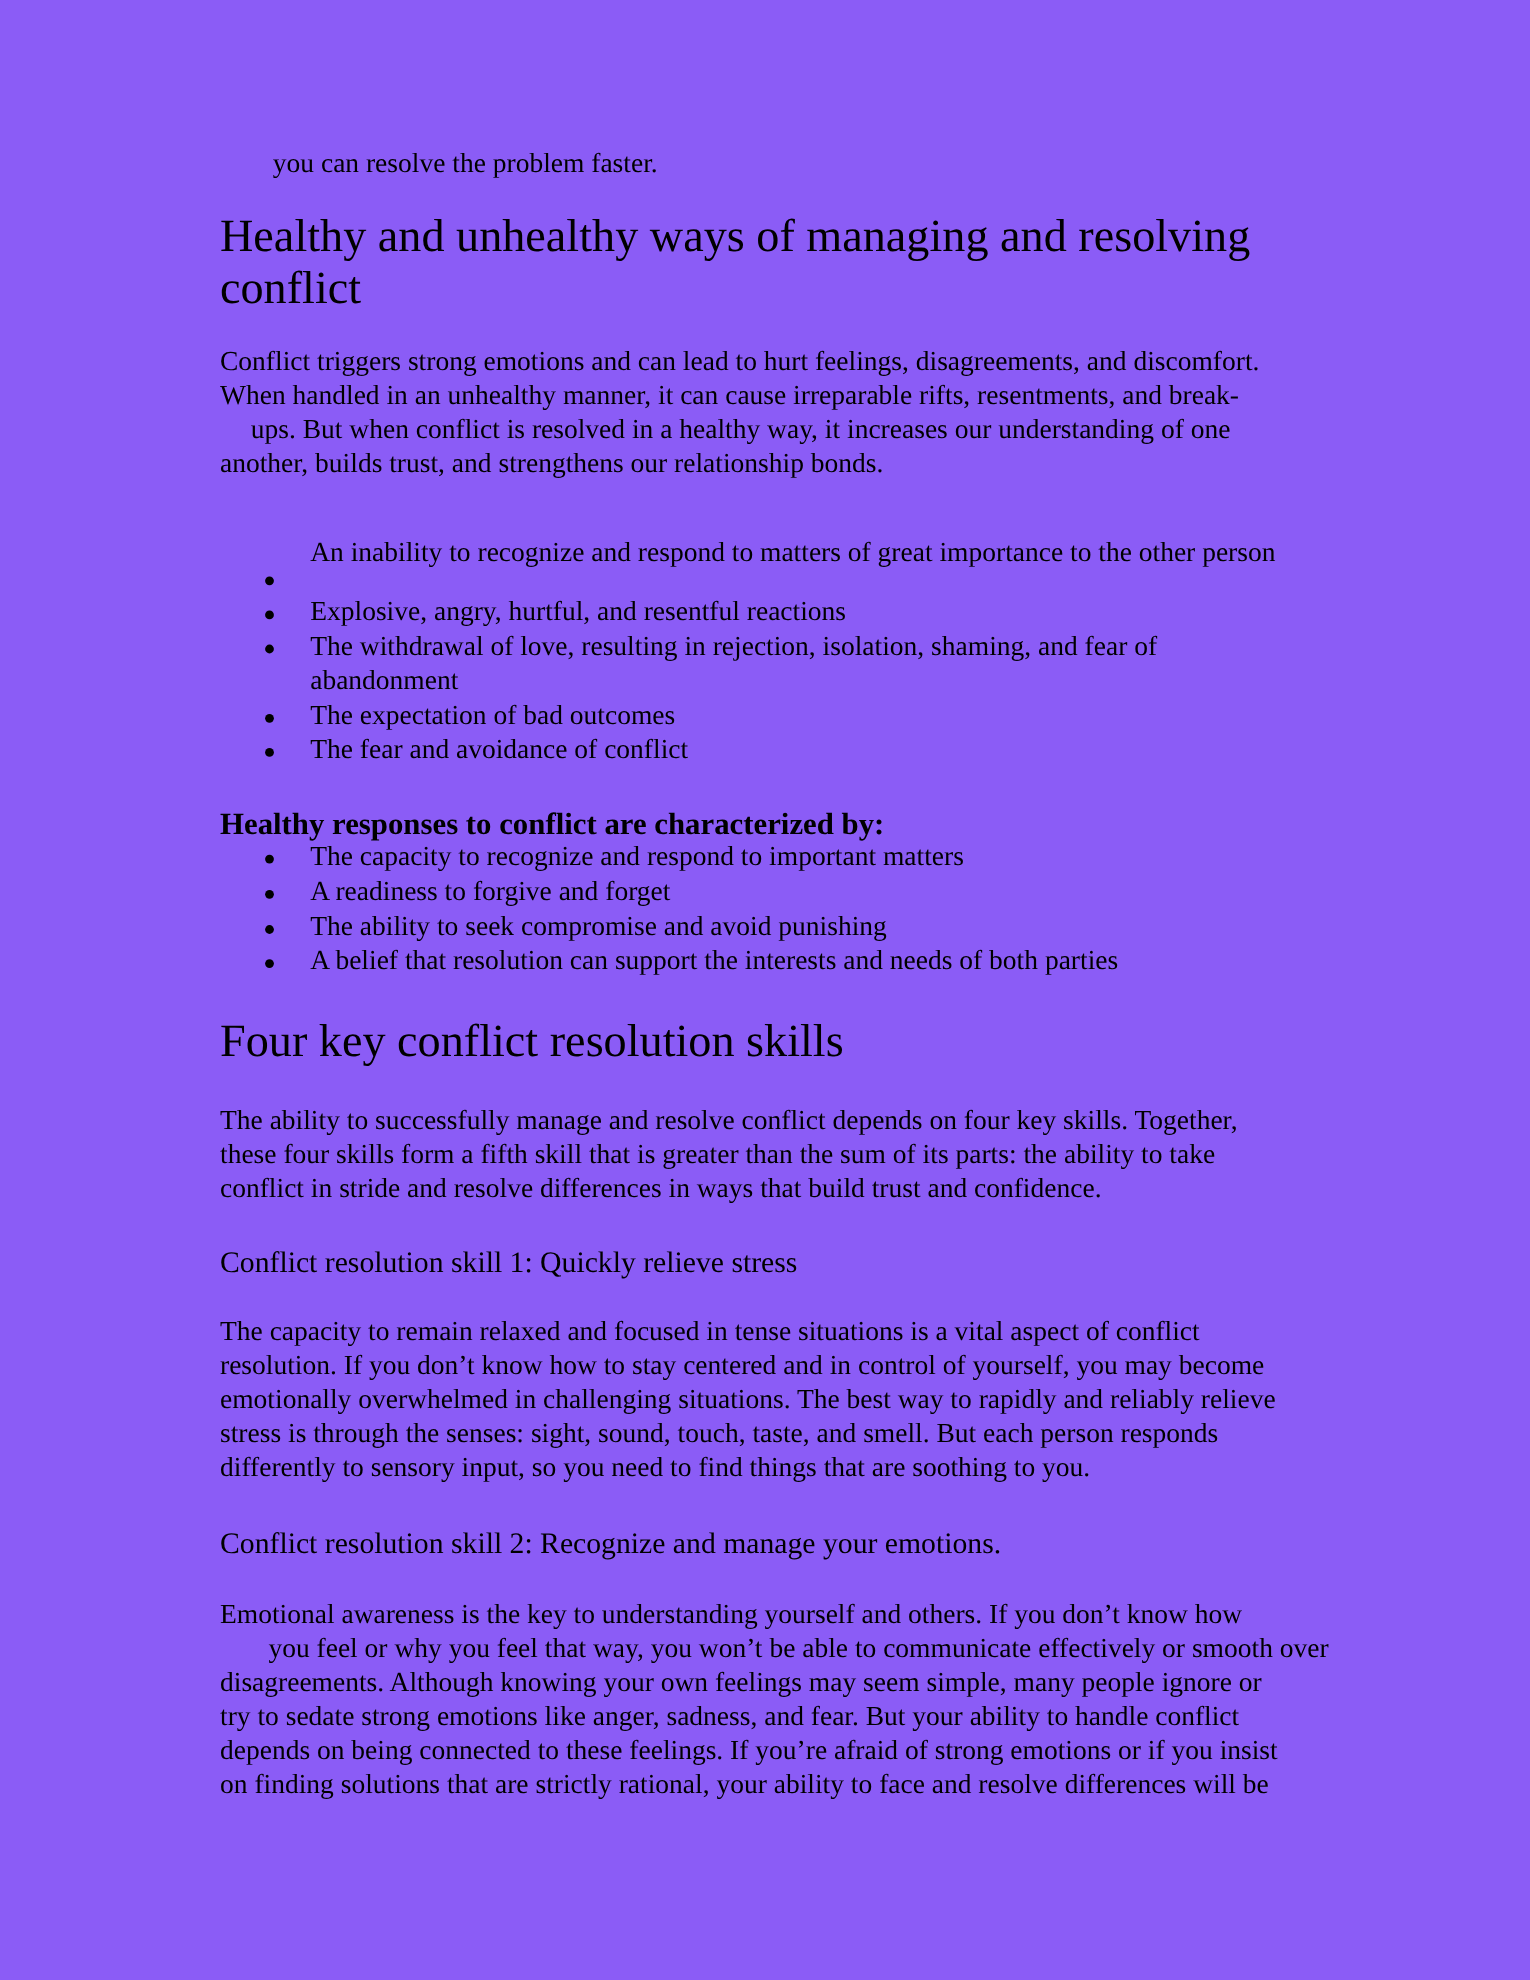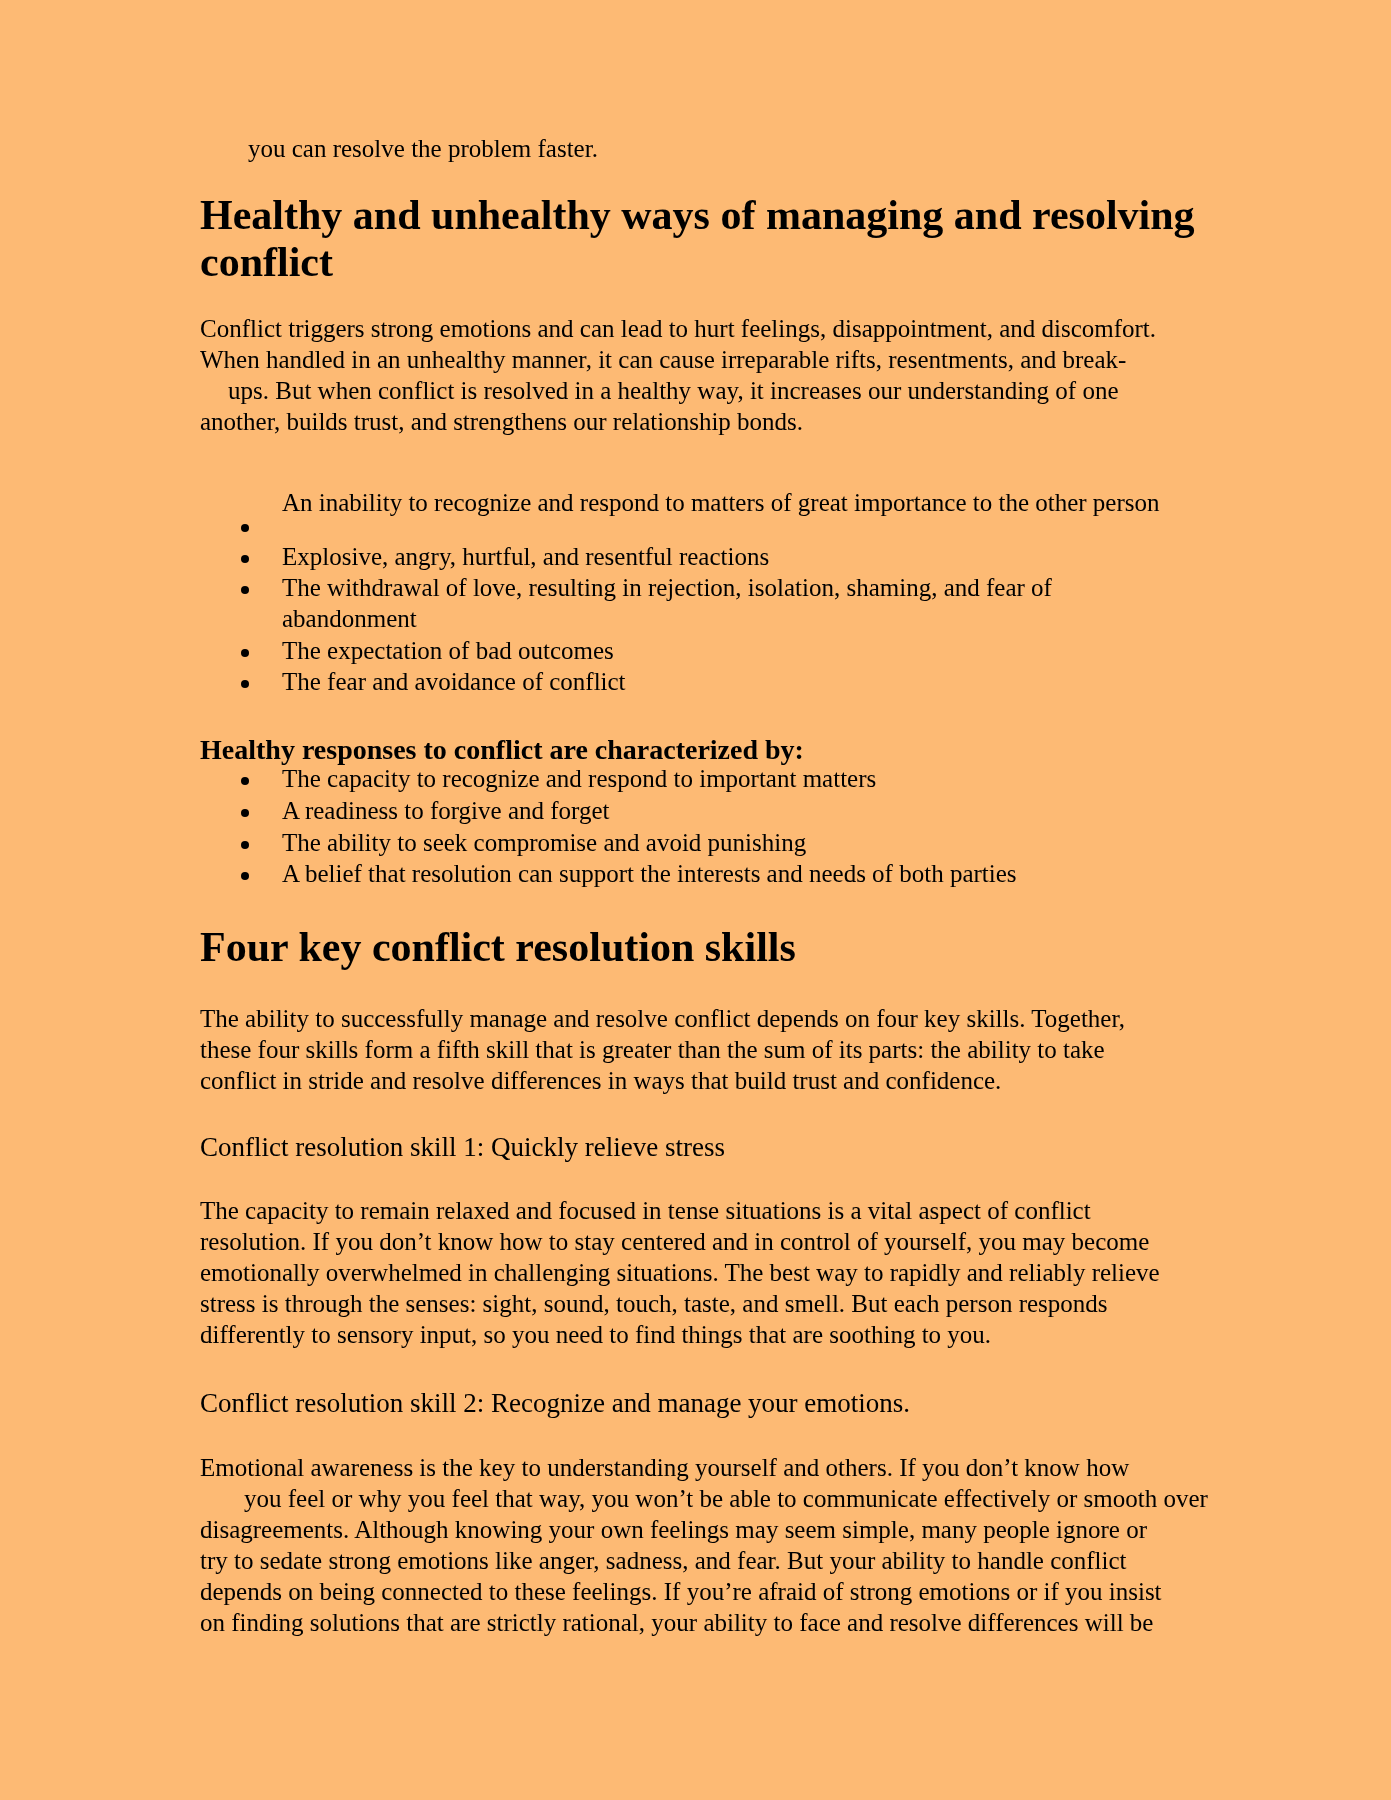--- a/index.html
+++ b/index.html
@@ -1,39 +1,39 @@
 <!DOCTYPE html>
 <html><head>
 <meta charset="utf-8">
 <style>
   html, body { margin: 0; padding: 0; background: #ffffff; }
   body { width: 1391px; height: 1800px; position: relative; overflow: hidden; }
-  .page { position: absolute; left: 0; top: 0; width: 1391px; height: 1800px; background: #fdba74; color: #000;
+  .page { position: absolute; left: 0; top: 0; width: 1391px; height: 1800px; background: #8b5cf6; color: #000;
           font-family: "Liberation Serif", "DejaVu Serif", serif; }
   .ln { position: absolute; white-space: nowrap; line-height: 1; }
   .body { font-size: 25px; }
-  .h1 { font-size: 42px; font-weight: bold; }
+  .h1 { font-size: 42px; font-weight: normal; }
   .h3 { font-size: 28px; font-weight: bold; }
   .h4 { font-size: 27px; font-weight: normal; text-align: center; }
   .bullet { position: absolute; width: 8px; height: 8px; border-radius: 50%; background: #000; }
 </style>
 </head>
 <body>
 
 <div class="page">
 
   <div class="ln body" style="left:248px;top:136px;">you can resolve the problem faster.</div>
 
   <div>
     <div class="ln h1" style="left:200px;top:194px;">Healthy and unhealthy ways of managing and resolving</div>
     <div class="ln h1" style="left:200px;top:241px;">conflict</div>
   </div>
 
   <div>
-    <div class="ln body" style="left:200px;top:316px;">Conflict triggers strong emotions and can lead to hurt feelings, disappointment, and discomfort.</div>
+    <div class="ln body" style="left:200px;top:316px;">Conflict triggers strong emotions and can lead to hurt feelings, disagreements, and discomfort.</div>
     <div class="ln body" style="left:200px;top:347px;">When handled in an unhealthy manner, it can cause irreparable rifts, resentments, and break-</div>
     <div class="ln body" style="left:200px;top:378px;margin-left:28px;">ups. But when conflict is resolved in a healthy way, it increases our understanding of one</div>
     <div class="ln body" style="left:200px;top:409px;">another, builds trust, and strengthens our relationship bonds.</div>
   </div>
 
   <div>
     <div>
       <span class="bullet" style="left:241px;top:524px;"></span>
       <div class="ln body" style="left:282px;top:490px;">An inability to recognize and respond to matters of great importance to the other person</div>
     </div>

